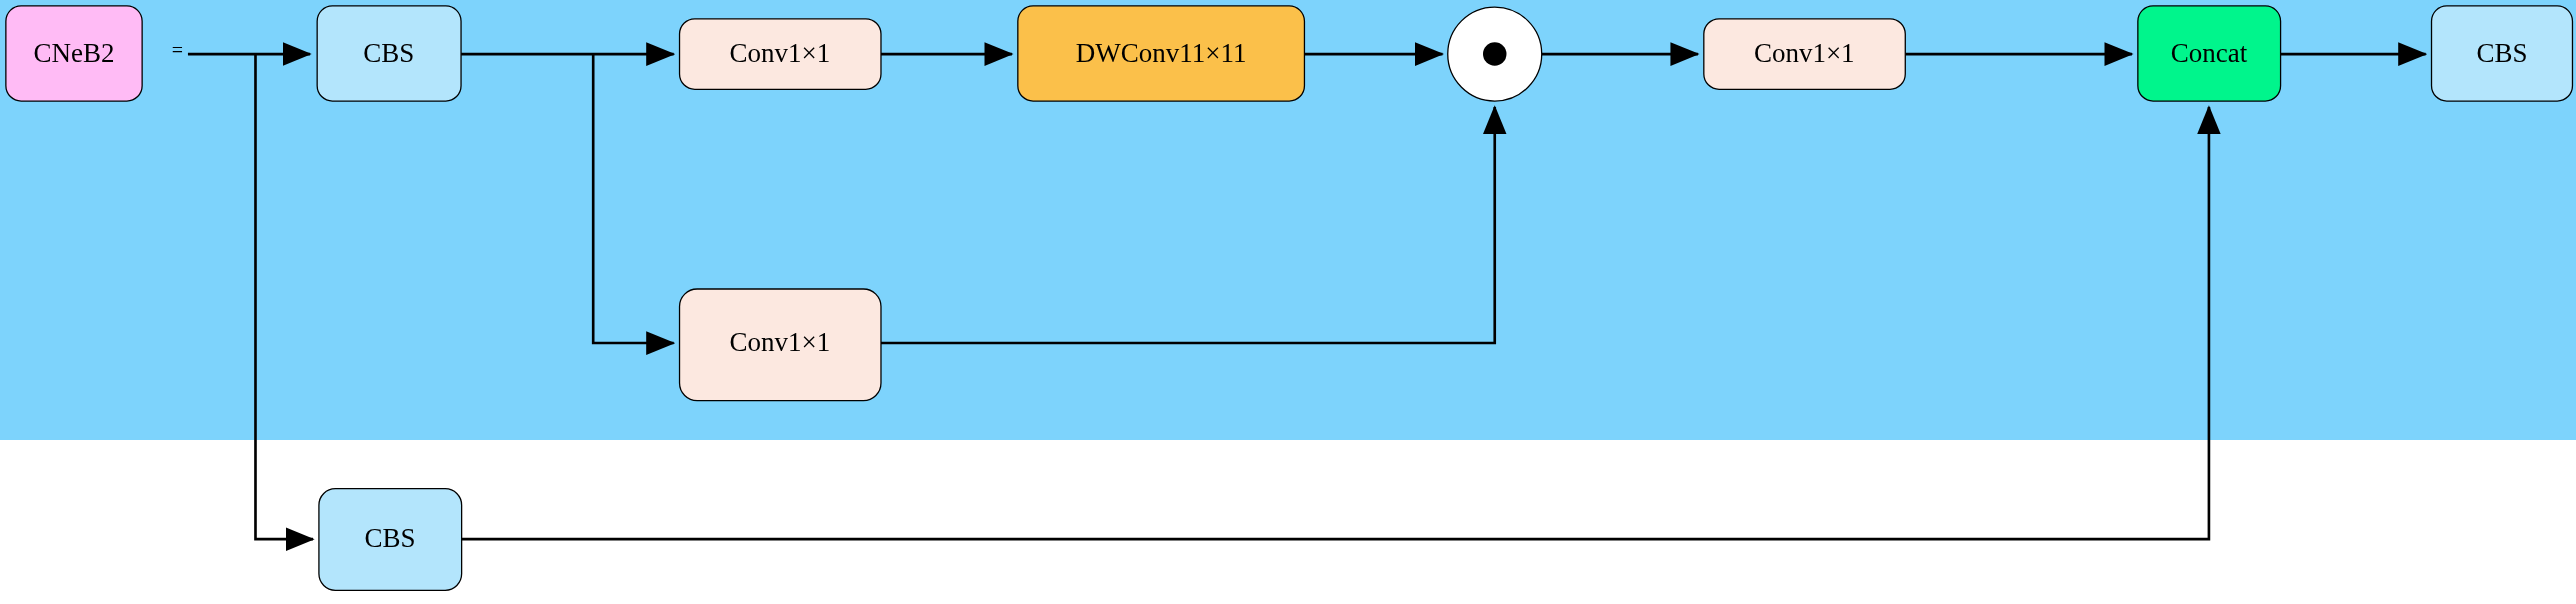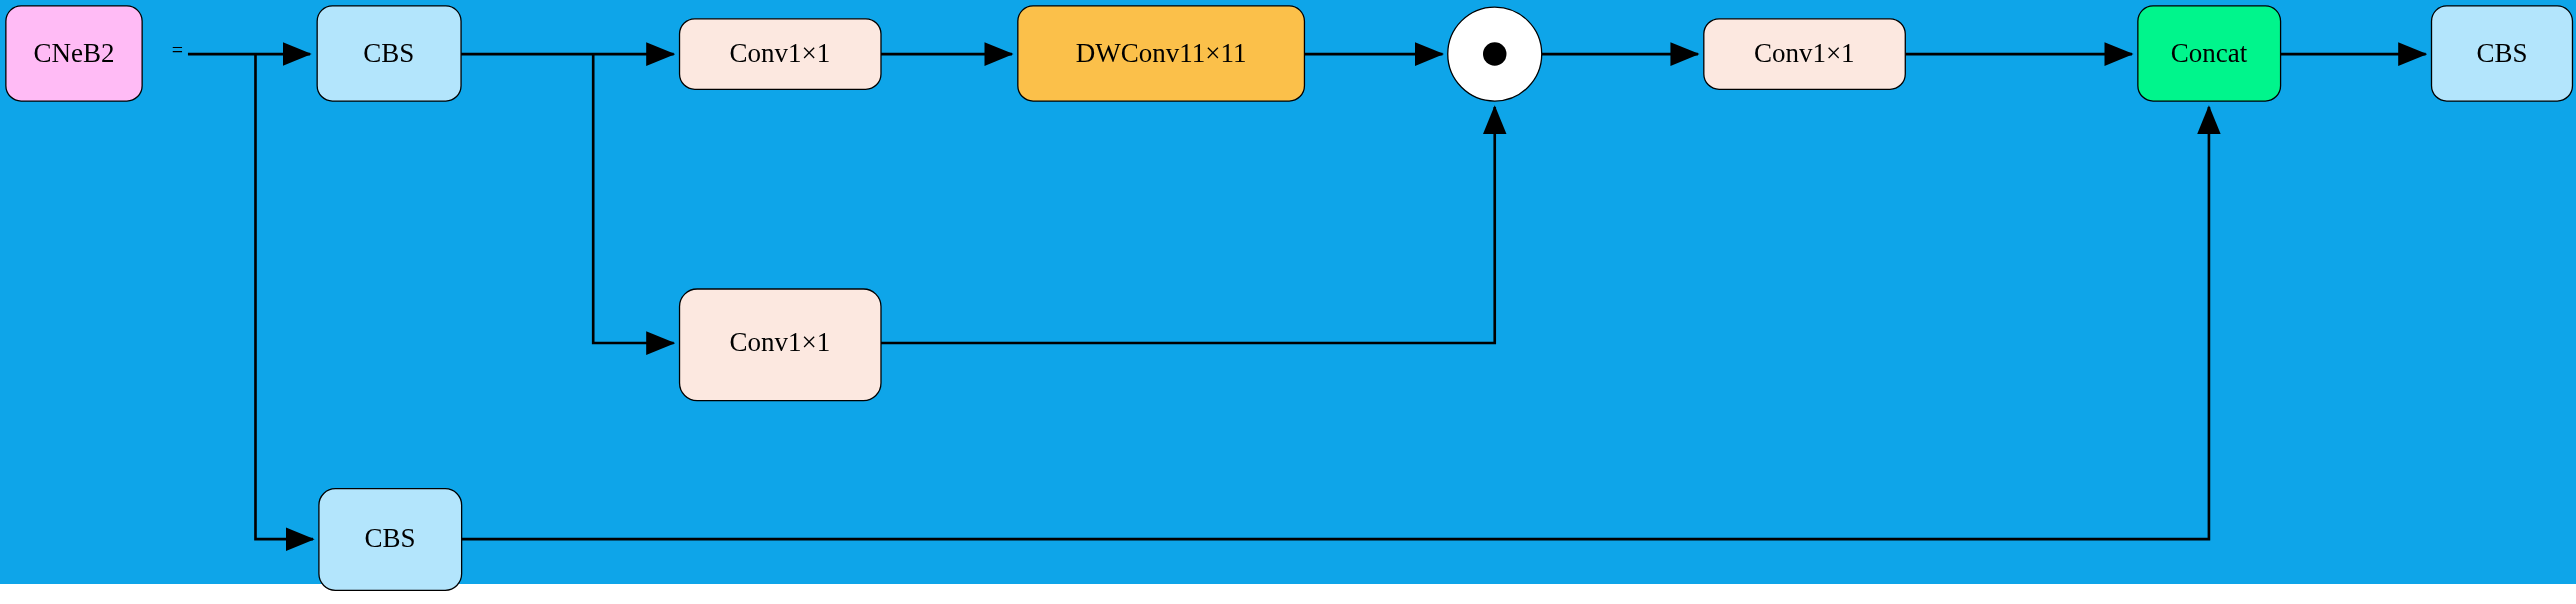--- a/index.html
+++ b/index.html
@@ -9,22 +9,22 @@
   }
   body {
     width: 2576px;
     height: 605px;
     font-family: "Liberation Serif", serif;
     overflow: hidden;
   }
   #diagram-root {
     position: relative;
     width: 2576px;
-    height: 584px;
-    background: #0ea5e9;
+    height: 440px;
+    background: #7dd3fc;
   }
   svg.diagram-canvas {
     position: absolute;
     top: 0;
     left: 0;
     width: 2576px;
     height: 605px;
     display: block;
   }
   .node-rect {

